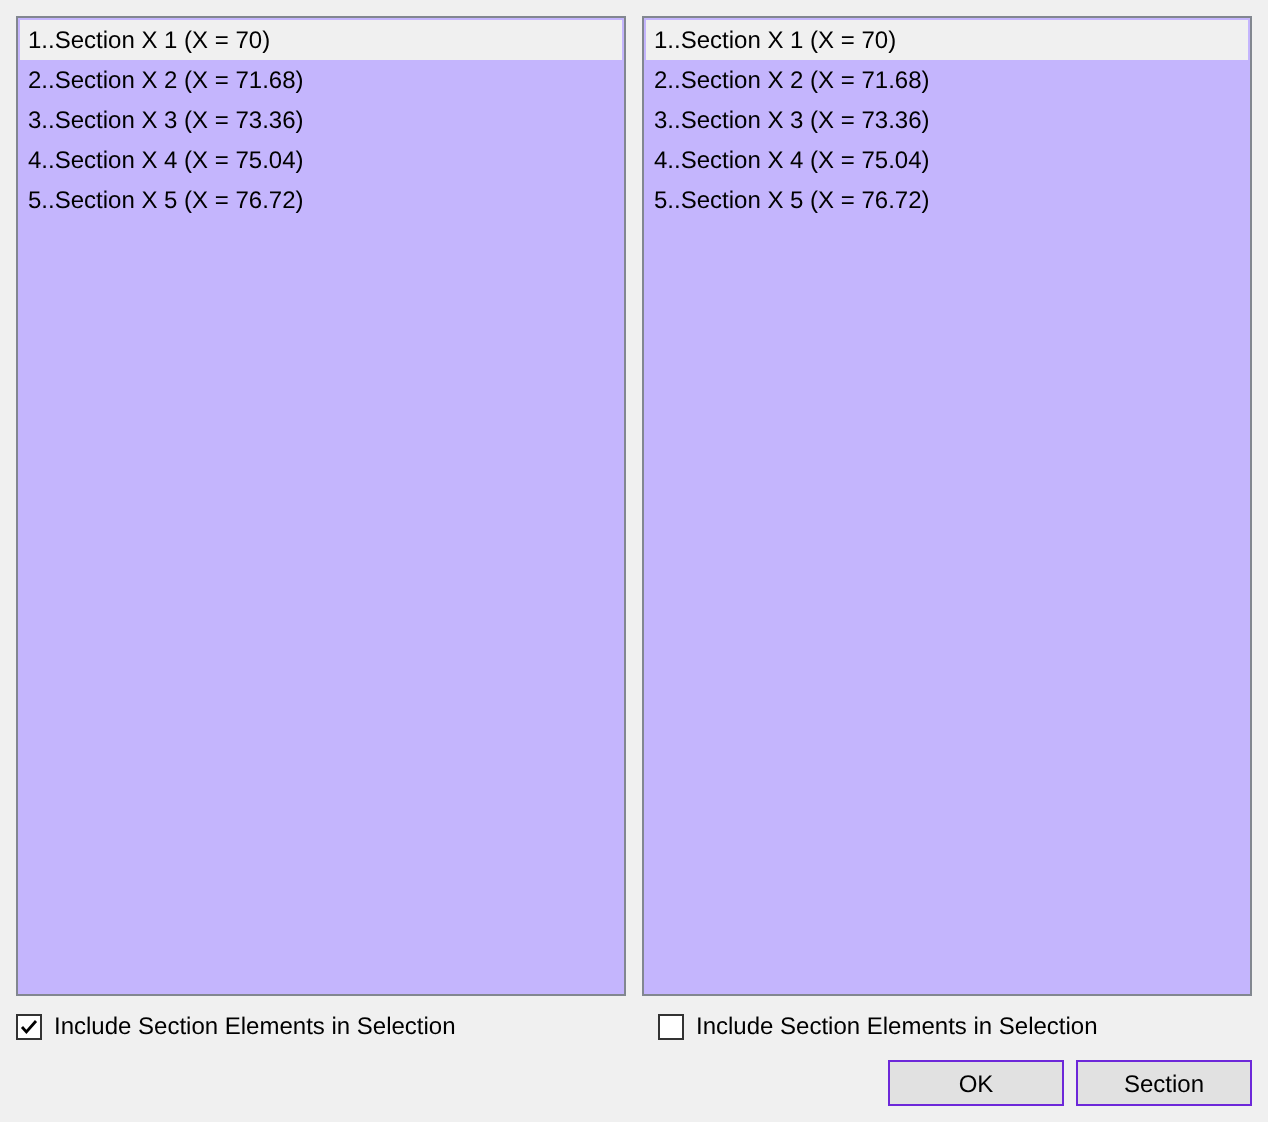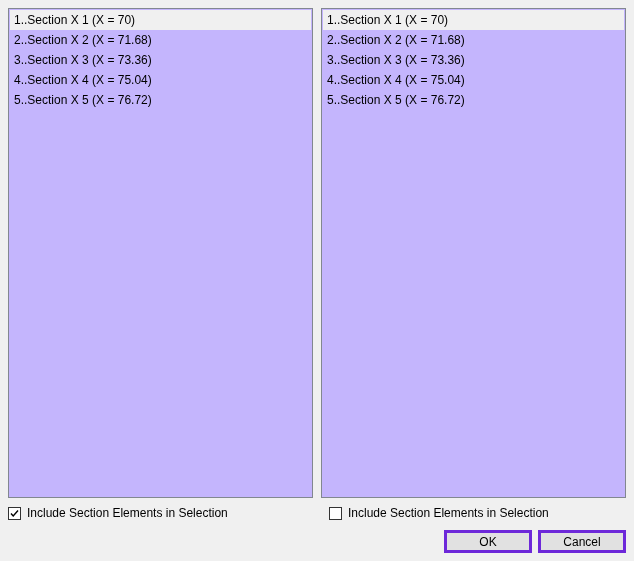--- a/index.html
+++ b/index.html
@@ -82,21 +82,21 @@
   .buttons-row {
     display: flex;
     justify-content: flex-end;
     gap: 6px;
     margin-top: 10px;
   }
   .btn {
     min-width: 88px;
     height: 23px;
     background: #e1e1e1;
-    border: 3px solid #6d28d9;
+    border: 1px solid #6d28d9;
     font-family: inherit;
     font-size: 12px;
     padding: 0 10px;
     cursor: default;
   }
 </style>
 </head>
 <body>
 
 <div class="dialog">
@@ -139,16 +139,16 @@
     <div class="below-col">
       <label class="checkbox-wrap">
         <span class="chk" id="right-chk"></span>
         <span>Include Section Elements in Selection</span>
       </label>
     </div>
   </div>
 
   <div class="buttons-row">
     <button class="btn">OK</button>
-    <button class="btn">Cancel</button>
+    <button class="btn">Section</button>
   </div>
 
 </div>
 
 </body></html>

